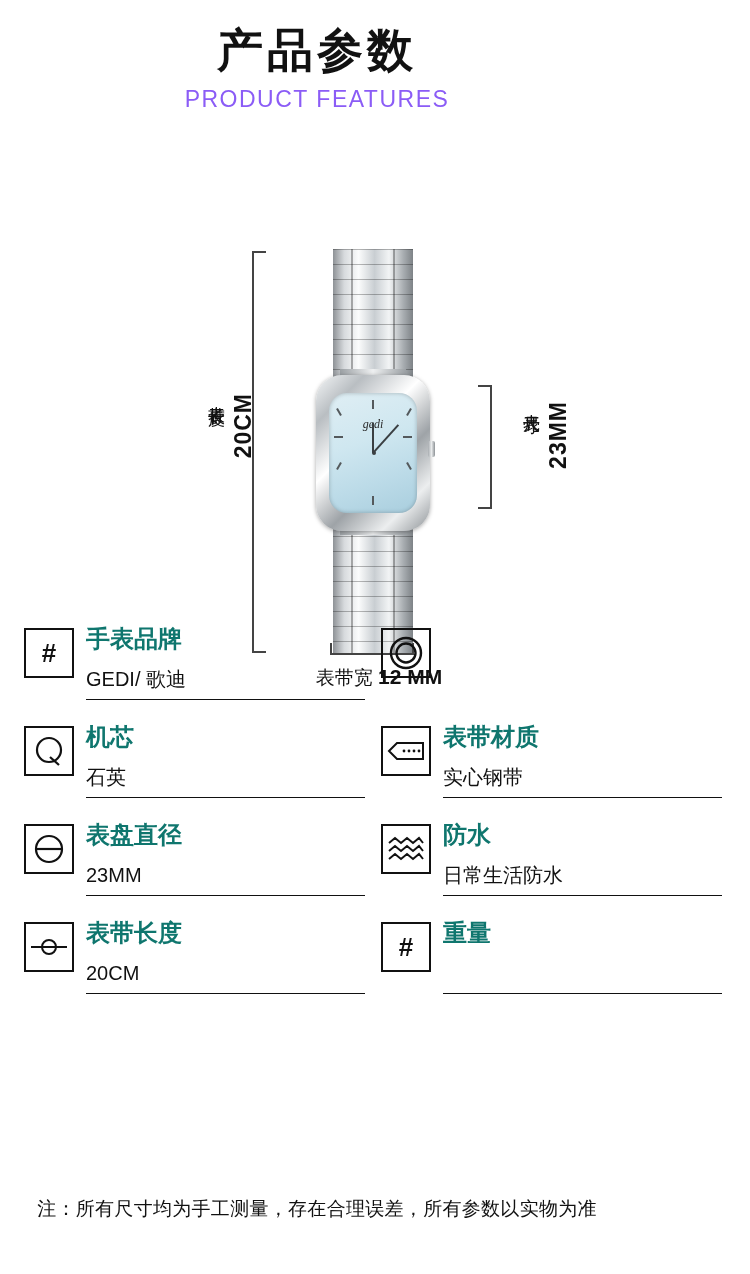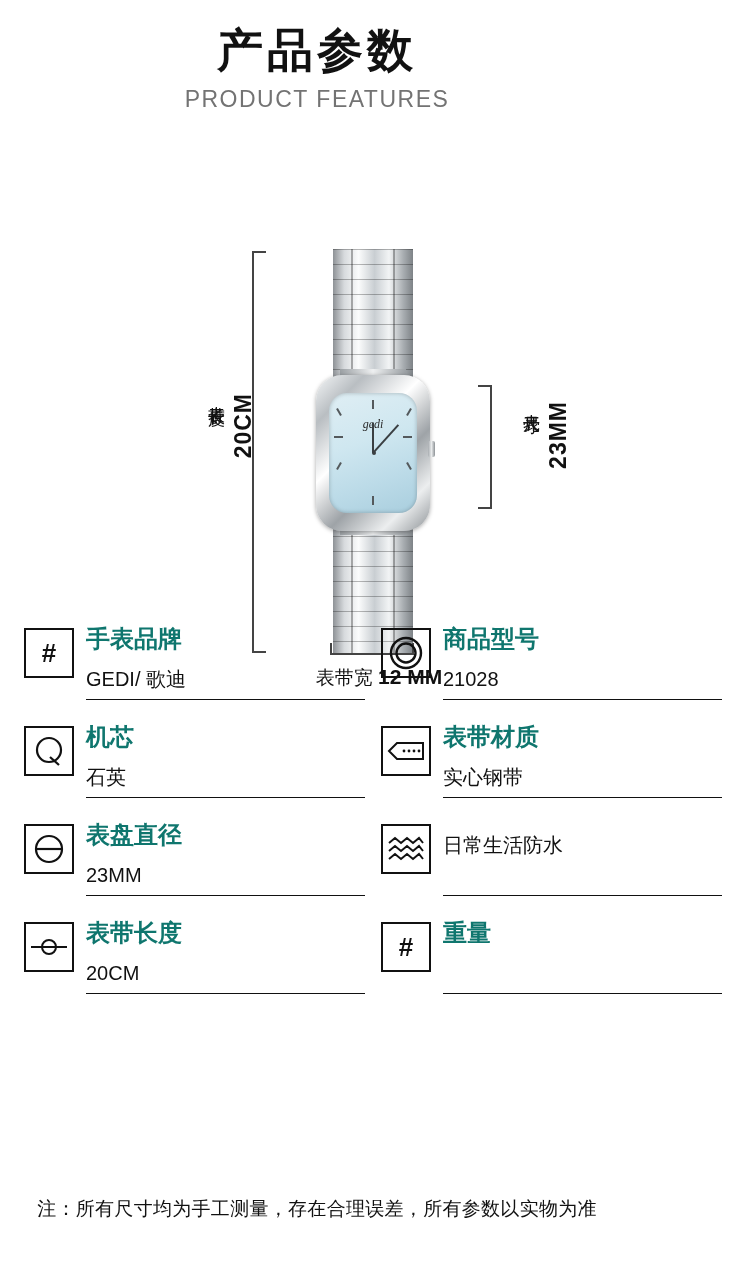--- a/index.html
+++ b/index.html
@@ -27,21 +27,21 @@
     font-size: 46px;
     font-weight: bold;
     letter-spacing: 4px;
     line-height: 1.25;
     color: #111;
   }
   .header .en-title {
     margin-top: 6px;
     font-size: 23px;
     letter-spacing: 1.5px;
-    color: #737373;
+    color: #8b5cf6;
     font-family: "Liberation Sans", sans-serif;
   }
 
   
   .hero {
     position: relative;
     width: 750px;
     height: 470px;
     margin-top: 10px;
   }
@@ -363,24 +363,20 @@
           <div class="t-val">GEDI/ 歌迪</div>
         </div>
       </div>
       <div class="spec-cell">
         <div class="ico">
           <svg width="34" height="34" viewBox="0 0 34 34">
             <circle cx="17" cy="17" r="15" fill="none" stroke="#111" stroke-width="2.4"></circle>
             <circle cx="17" cy="17" r="9.5" fill="none" stroke="#111" stroke-width="2.4"></circle>
           </svg>
         </div>
-        <div class="text-wrap">
-          <div class="t-cn">商品型号</div>
-          <div class="t-val">21028</div>
-        </div>
       </div>
     </div>
 
     <div class="spec-row">
       <div class="spec-cell">
         <div class="ico">
           <svg width="32" height="32" viewBox="0 0 32 32">
             <circle cx="16" cy="15" r="12" fill="none" stroke="#111" stroke-width="2.2"></circle>
             <line x1="17" y1="22" x2="26" y2="30" stroke="#111" stroke-width="2.2"></line>
           </svg>
@@ -423,20 +419,21 @@
       </div>
       <div class="spec-cell">
         <div class="ico">
           <svg width="40" height="28" viewBox="0 0 40 28">
             <polyline points="3,8 9,3 15,8 21,3 27,8 33,3 37,8" fill="none" stroke="#111" stroke-width="2"></polyline>
             <polyline points="3,16 9,11 15,16 21,11 27,16 33,11 37,16" fill="none" stroke="#111" stroke-width="2"></polyline>
             <polyline points="3,24 9,19 15,24 21,19 27,24 33,19 37,24" fill="none" stroke="#111" stroke-width="2"></polyline>
           </svg>
         </div>
         <div class="text-wrap">
+          <div class="t-cn">防水</div>
           <div class="t-val">日常生活防水</div>
         </div>
       </div>
     </div>
 
     <div class="spec-row">
       <div class="spec-cell">
         <div class="ico">
           <svg width="40" height="22" viewBox="0 0 40 22">
             <line x1="2" y1="11" x2="38" y2="11" stroke="#111" stroke-width="2"></line>

